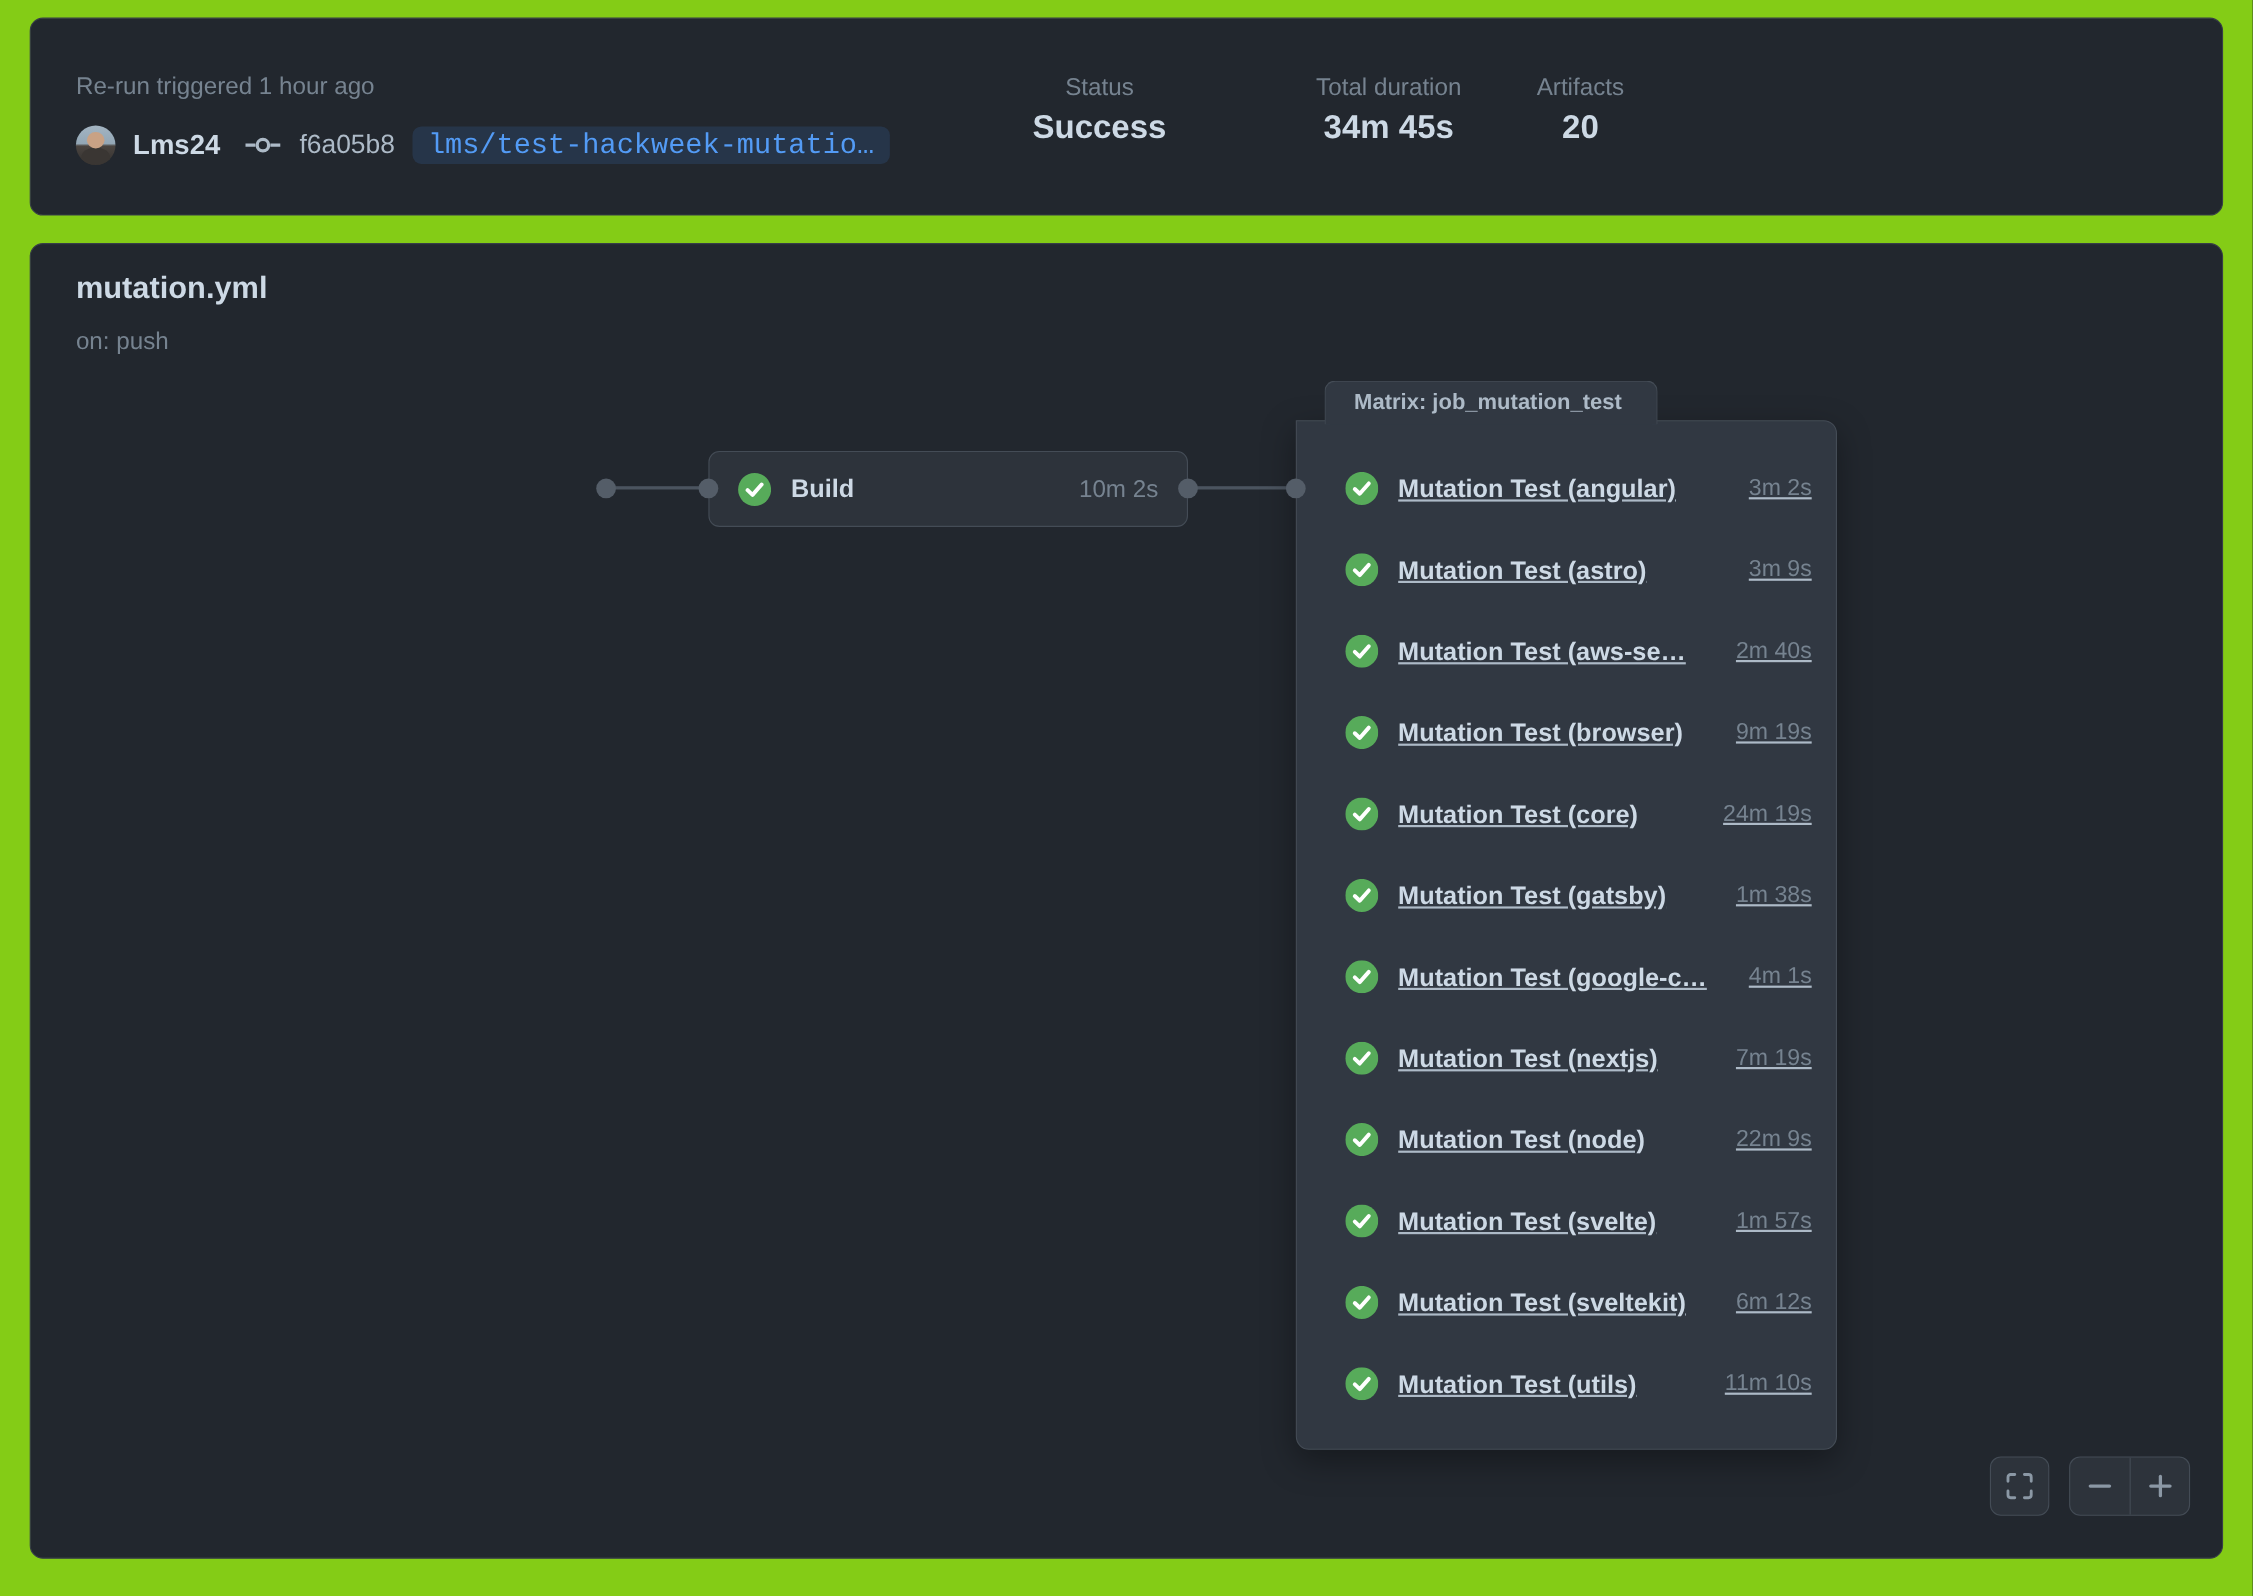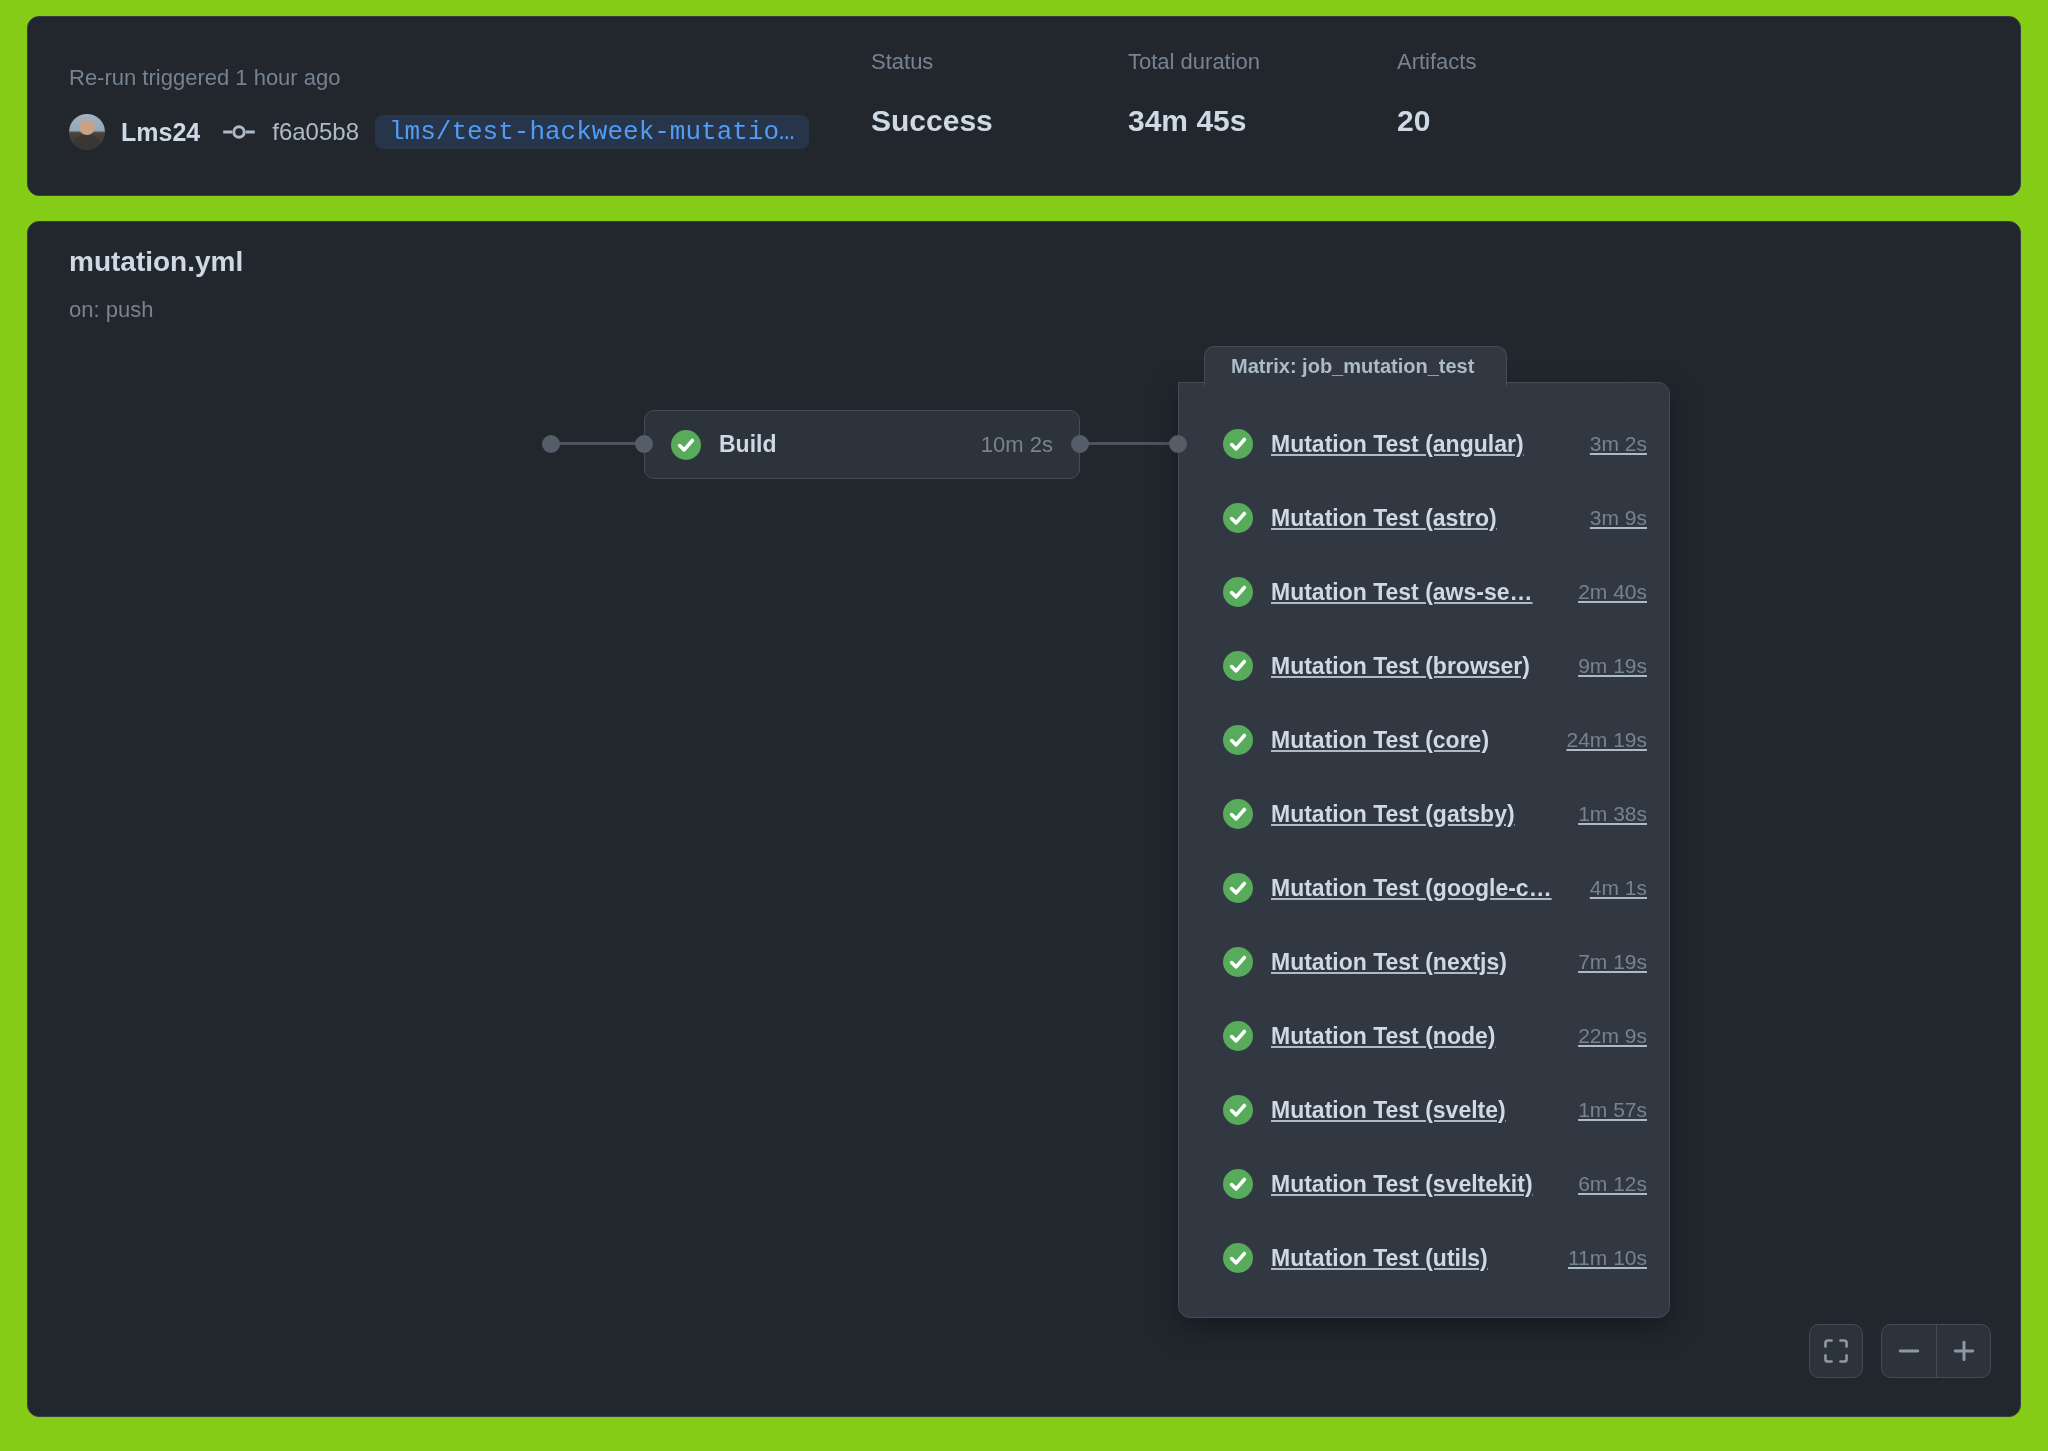--- a/index.html
+++ b/index.html
@@ -30,26 +30,26 @@
   .avatar::after{content:"";position:absolute;left:10px;top:6px;width:16px;height:15px;border-radius:50%;background:#c9a285;}
   .avatar::before{content:"";position:absolute;left:5px;top:20px;width:26px;height:18px;border-radius:50% 50% 0 0;background:#3a3633;}
   .actor-name{font-size:25px;font-weight:700;color:#cdd9e5;cursor:pointer;}
   .commit-icon{margin-left:6px;flex:none;}
   .commit-sha{font-size:24px;color:#adbac7;}
   .branch-chip{
     font-family:"Liberation Mono","DejaVu Sans Mono",monospace;
     font-size:26px;color:#539bf5;background:rgba(65,132,228,0.15);
     padding:2px 14px;border-radius:8px;cursor:pointer;white-space:nowrap;
   }
-  .stats{position:absolute;left:843px;top:32px;display:flex;}
+  .stats{position:absolute;left:843px;top:49px;display:flex;text-align:center;}
   .stat{display:flex;flex-direction:column;}
   .stat:nth-child(1){width:257px;}
   .stat:nth-child(2){width:269px;}
   .stat-label{font-size:22px;color:#768390;}
-  .stat-value{font-size:30px;font-weight:700;color:#cdd9e5;margin-top:29px;}
+  .stat-value{font-size:30px;font-weight:700;color:#cdd9e5;margin-top:7px;}
   
   .graph-card{left:27px;top:221px;width:1994px;height:1196px;}
   .wf-title{position:absolute;left:41px;top:24px;font-size:28px;font-weight:700;color:#cdd9e5;margin:0;}
   .wf-trigger{position:absolute;left:41px;top:75px;font-size:22px;color:#768390;}
   
   .job-node{
     position:absolute;height:69px;box-sizing:border-box;
     background:#2d333b;border:1.5px solid #444c56;border-radius:10px;
     display:flex;align-items:center;padding:0 26px;gap:18px;cursor:pointer;
   }

